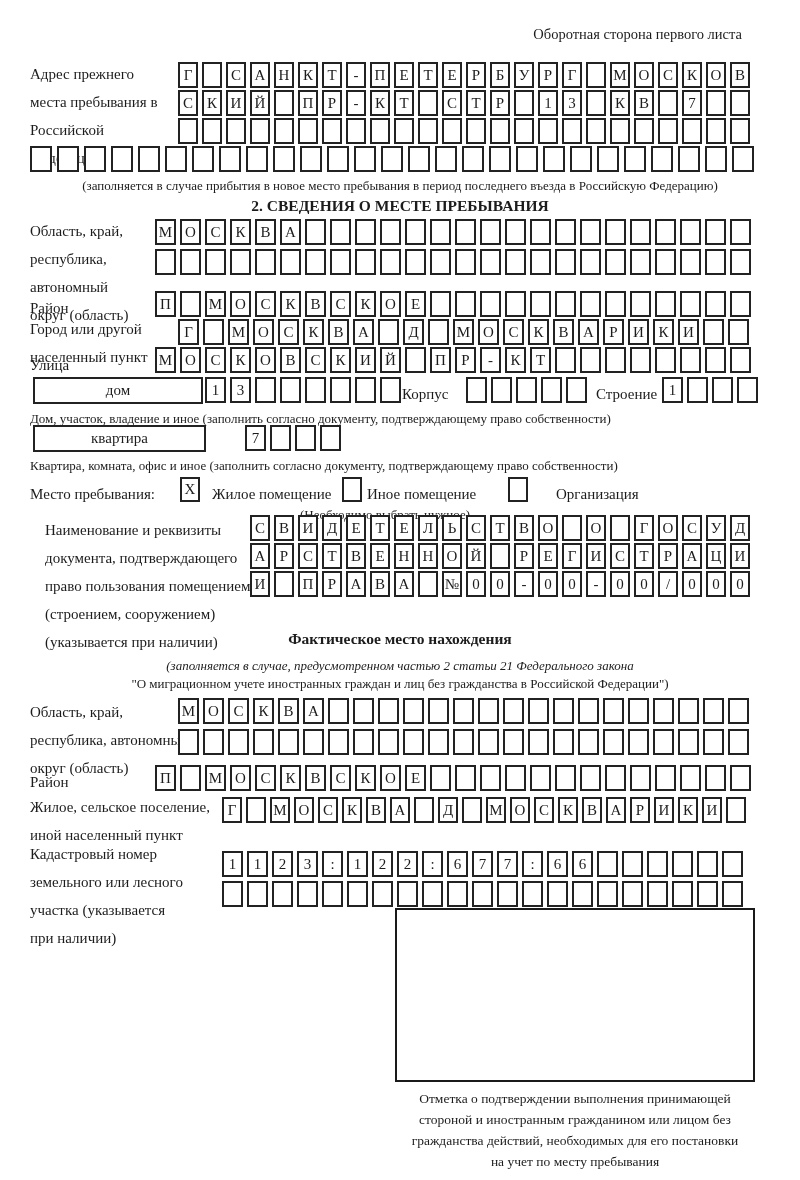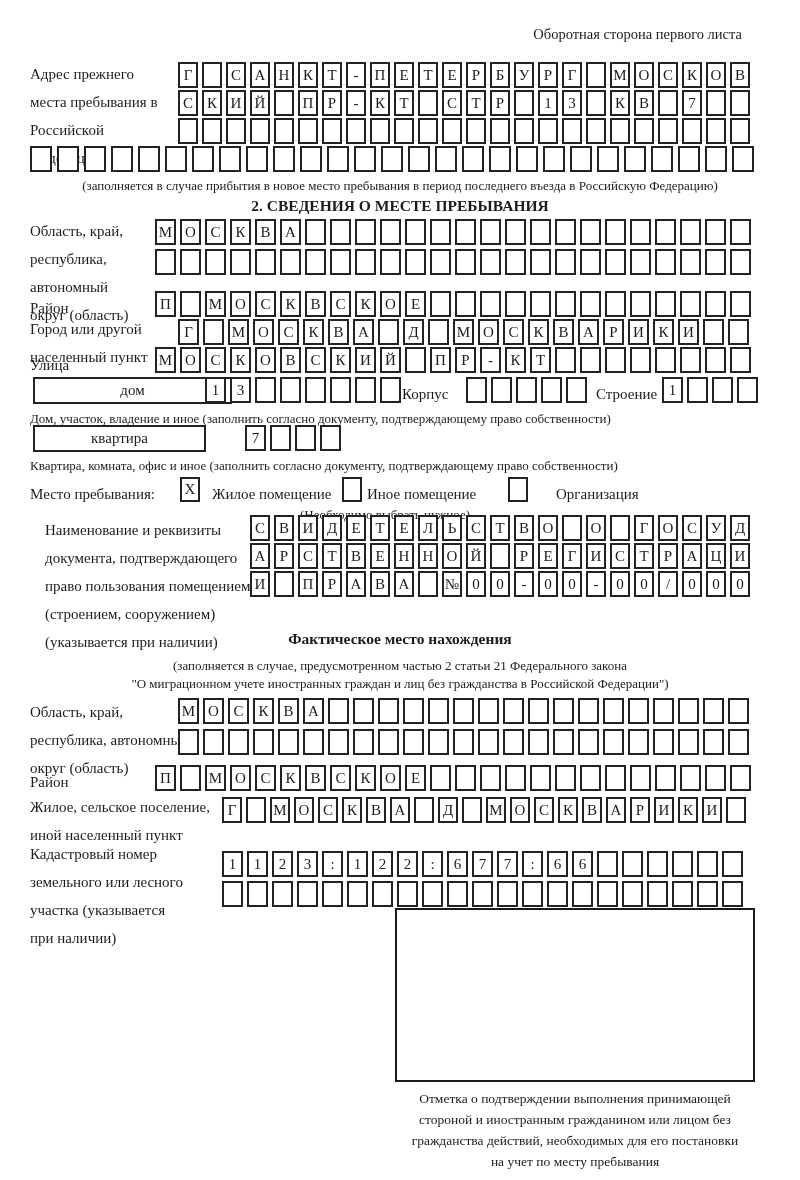--- a/index.html
+++ b/index.html
@@ -283,21 +283,21 @@
       <span class="cbox"></span>
       <span class="cbox"></span>
       <span class="cbox"></span>
       <span class="cbox"></span>
       <span class="cbox"></span>
       <span class="cbox"></span>
       <span class="cbox"></span>
       <span class="cbox"></span>
     </div>
 
-  <div class="wbox" style="left:33px; top:377px; width:199px; height:27px;">дом</div>
+  <div class="wbox" style="left:33px; top:377px; width:170px; height:27px;">дом</div>
   <div class="boxrow" style="left:205px; top:377px;">
       <span class="cbox">1</span>
       <span class="cbox">3</span>
       <span class="cbox"></span>
       <span class="cbox"></span>
       <span class="cbox"></span>
       <span class="cbox"></span>
       <span class="cbox"></span>
       <span class="cbox"></span>
     </div>
@@ -401,21 +401,21 @@
       <span class="cbox">-</span>
       <span class="cbox">0</span>
       <span class="cbox">0</span>
       <span class="cbox">/</span>
       <span class="cbox">0</span>
       <span class="cbox">0</span>
       <span class="cbox">0</span>
     </div>
 
   <div class="abs title center" style="top:630px;">Фактическое место нахождения</div>
-  <div class="abs cap center" style="top:657px;">(заполняется в случае, предусмотренном частью 2 статьи 21 Федерального закона</div>
+  <div class="abs cap center" style="top:657px;font-style:italic;">(заполняется в случае, предусмотренном частью 2 статьи 21 Федерального закона</div>
   <div class="abs cap center" style="top:675px;">"О миграционном учете иностранных граждан и лиц без гражданства в Российской Федерации")</div>
 
   <div class="abs label" style="left:30px; top:698px; width:160px;">Область, край, республика, автономный округ (область)</div>
   <div class="boxrow" style="left:178px; top:698px;">
       <span class="cbox">М</span>
       <span class="cbox">О</span>
       <span class="cbox">С</span>
       <span class="cbox">К</span>
       <span class="cbox">В</span>
       <span class="cbox">А</span>

